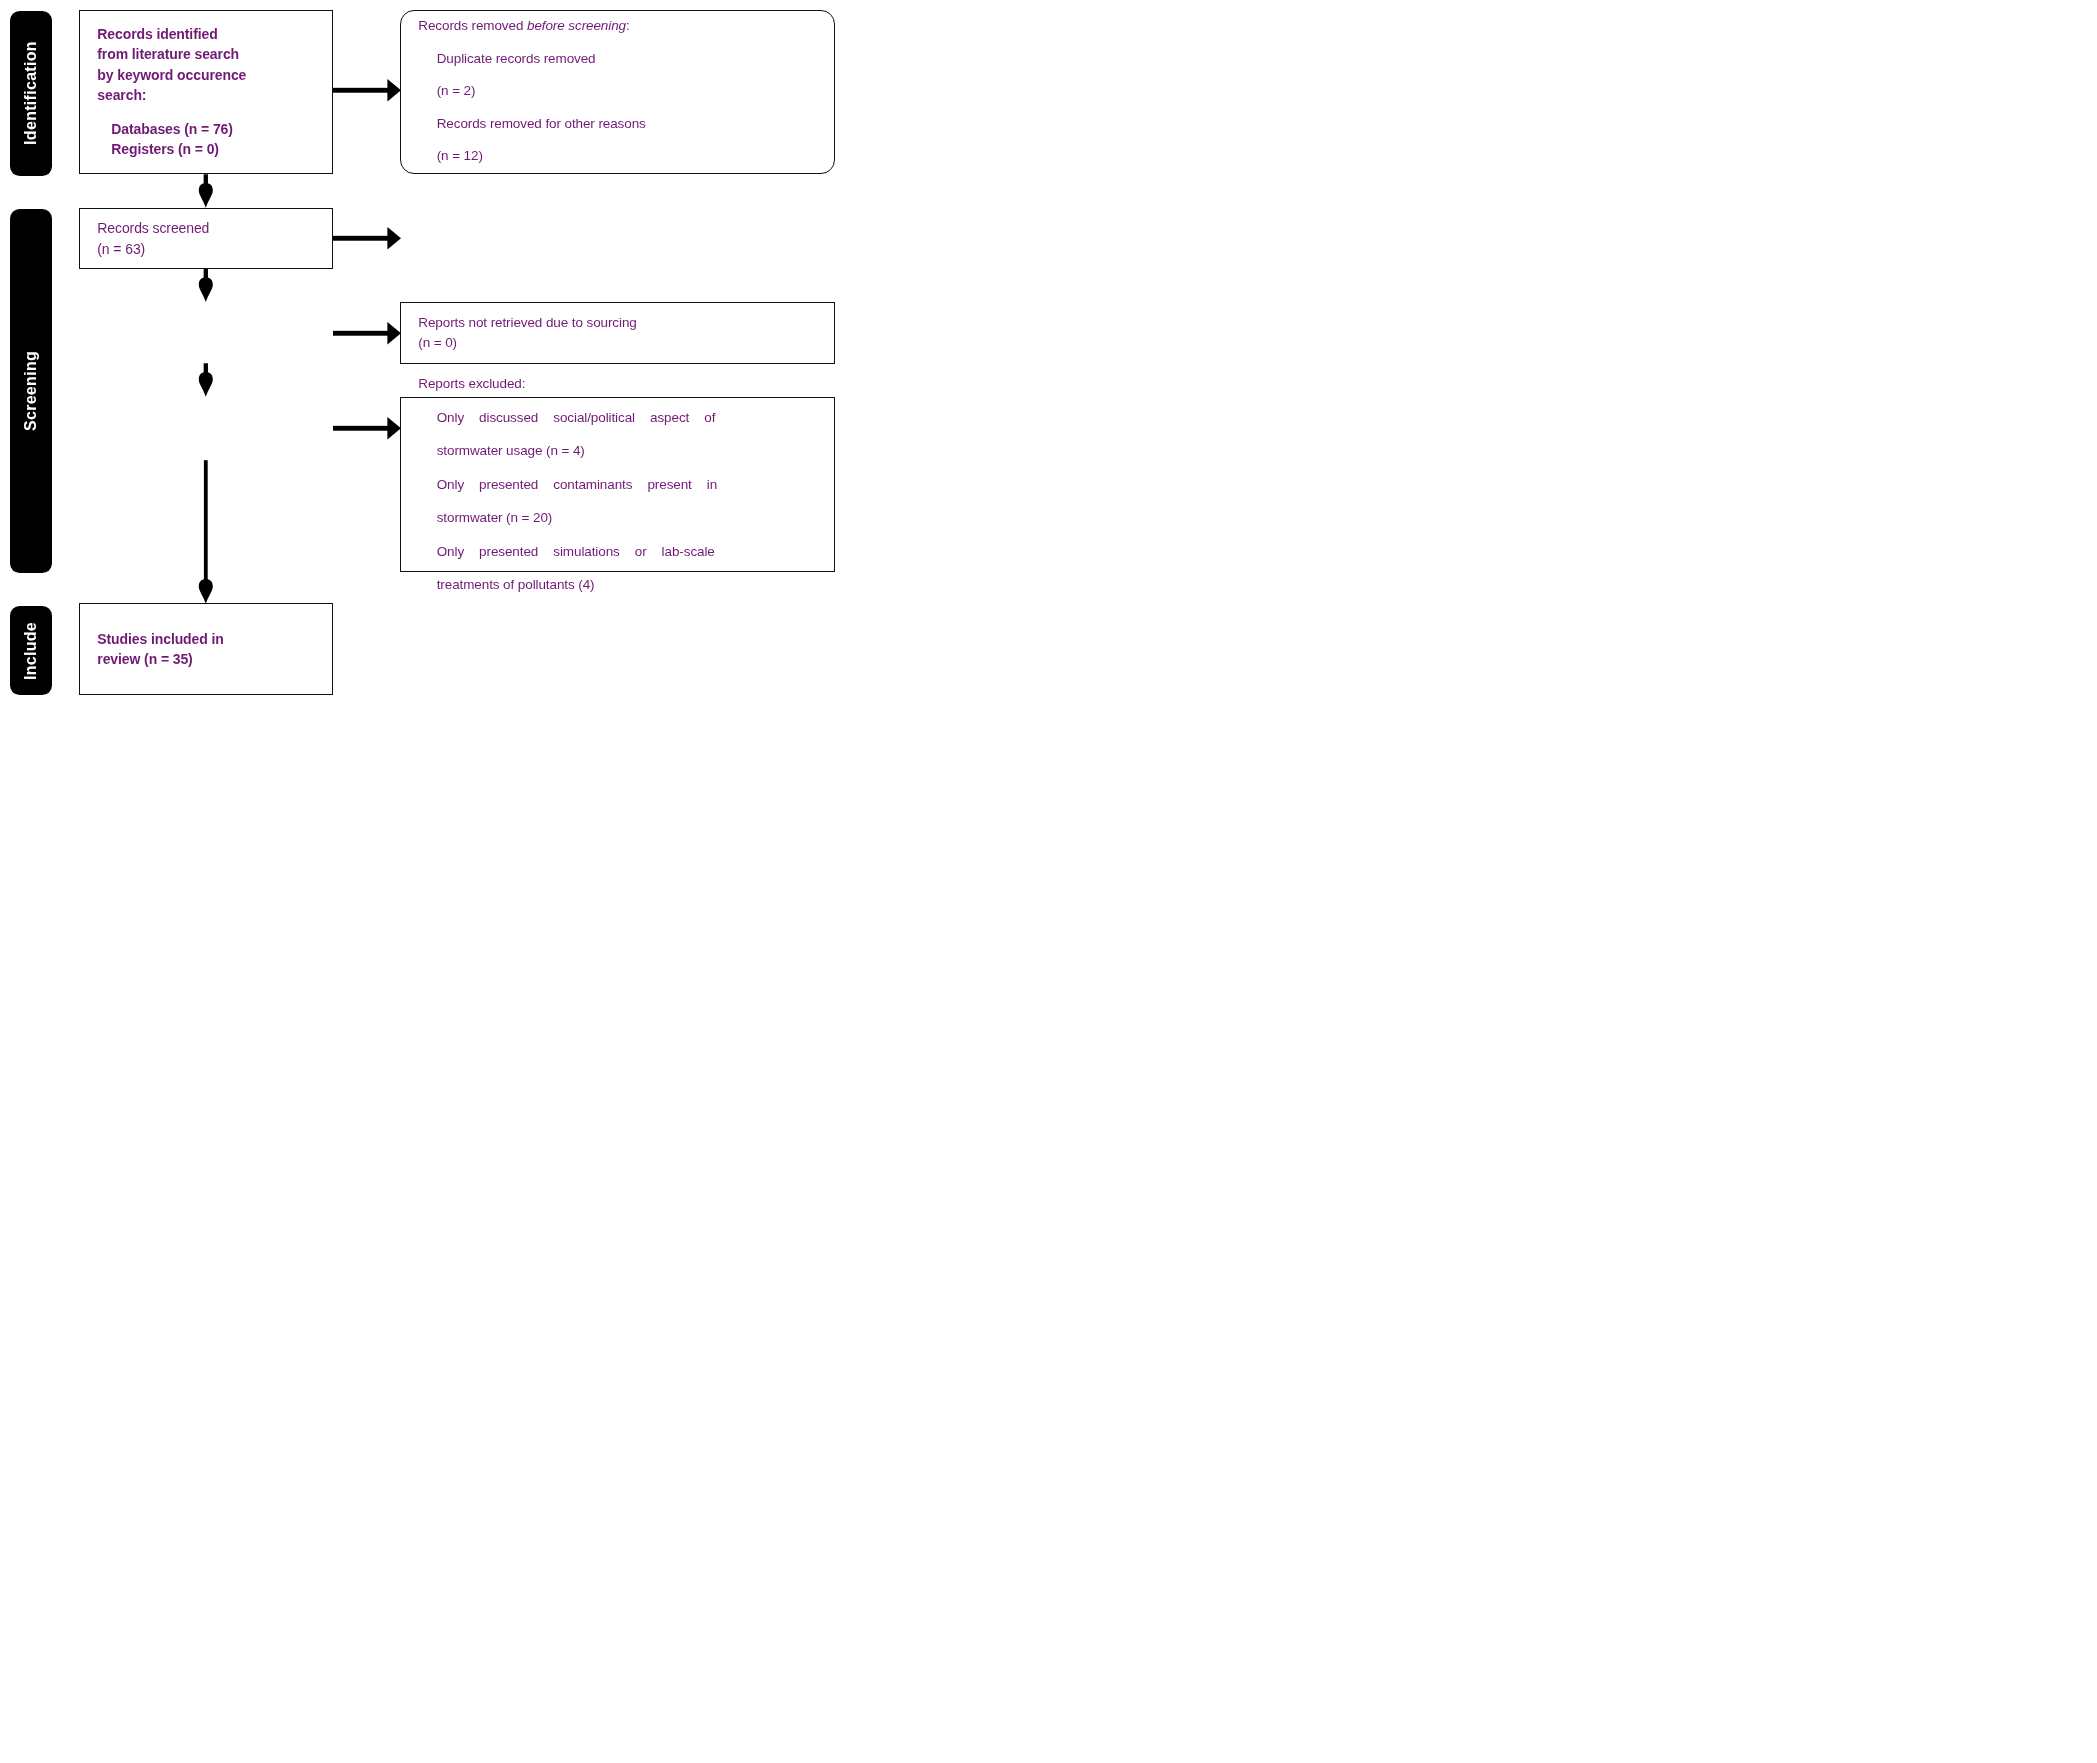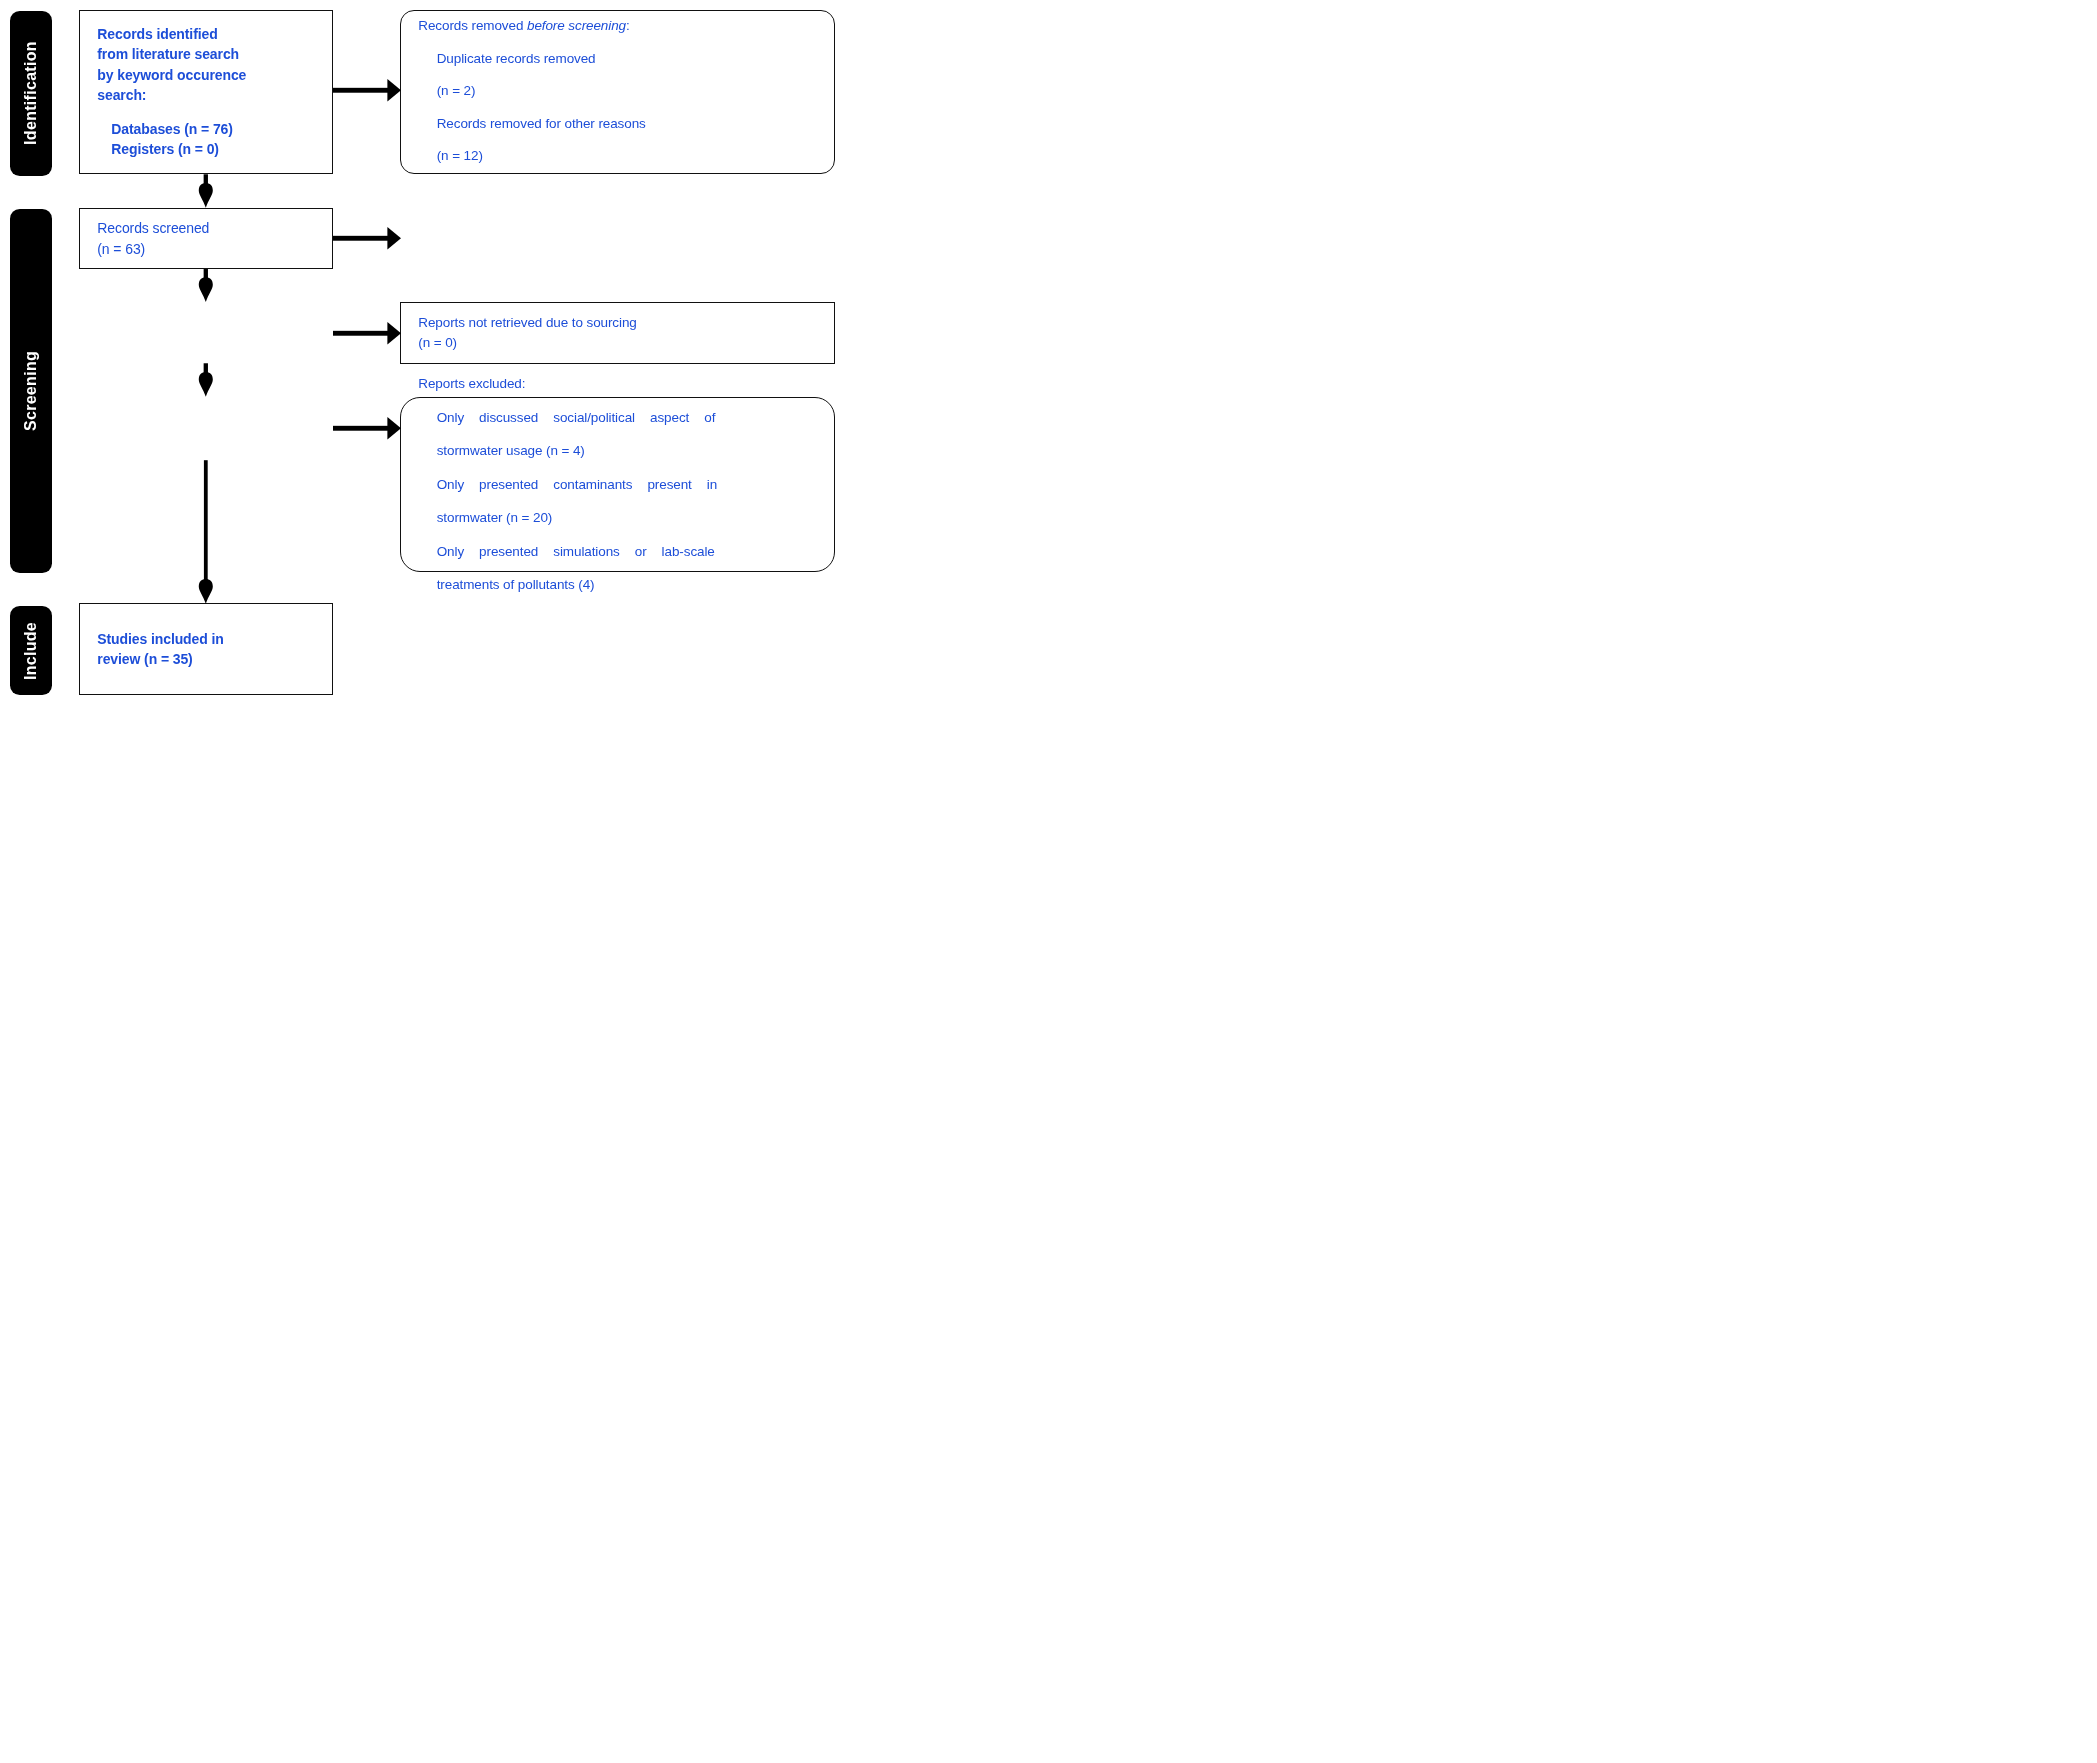--- a/index.html
+++ b/index.html
@@ -19,32 +19,32 @@
     transform:rotate(-90deg);
     white-space:nowrap;
     color:#ffffff;
     font-size:16px;font-weight:700;letter-spacing:0.3px;
   }
   .box{
     position:absolute;
     box-sizing:border-box;
     background:#ffffff;
     border:1.6px solid #111111;
-    color:#1d4ed8;
+    color:#701a75;
     font-size:13.5px;line-height:20.5px;letter-spacing:-0.1px;
     display:flex;flex-direction:column;justify-content:center;
     padding:5.4px 7.6px 5.4px 17.3px;
   }
   .box.leftcol{width:254px;left:79px;font-size:14px;}
   .box.rightcol{width:435px;left:400px;}
   .box.bold{font-weight:700;}
   .indent1{padding-left:14px;}
   .indent2{padding-left:18.4px;margin-top:12px;}
   .gap{height:13px;}
-  .tall{line-height:21.6px;border-radius:20px;}
+  .tall{line-height:21.6px;}
   .stretch{word-spacing:11.4px;}
   .arrow{position:absolute;}
   .arrow svg{display:block;}
   em.it{font-style:italic;}
 </style>
 </head>
 <body>
 
 <div id="diagram">
 

